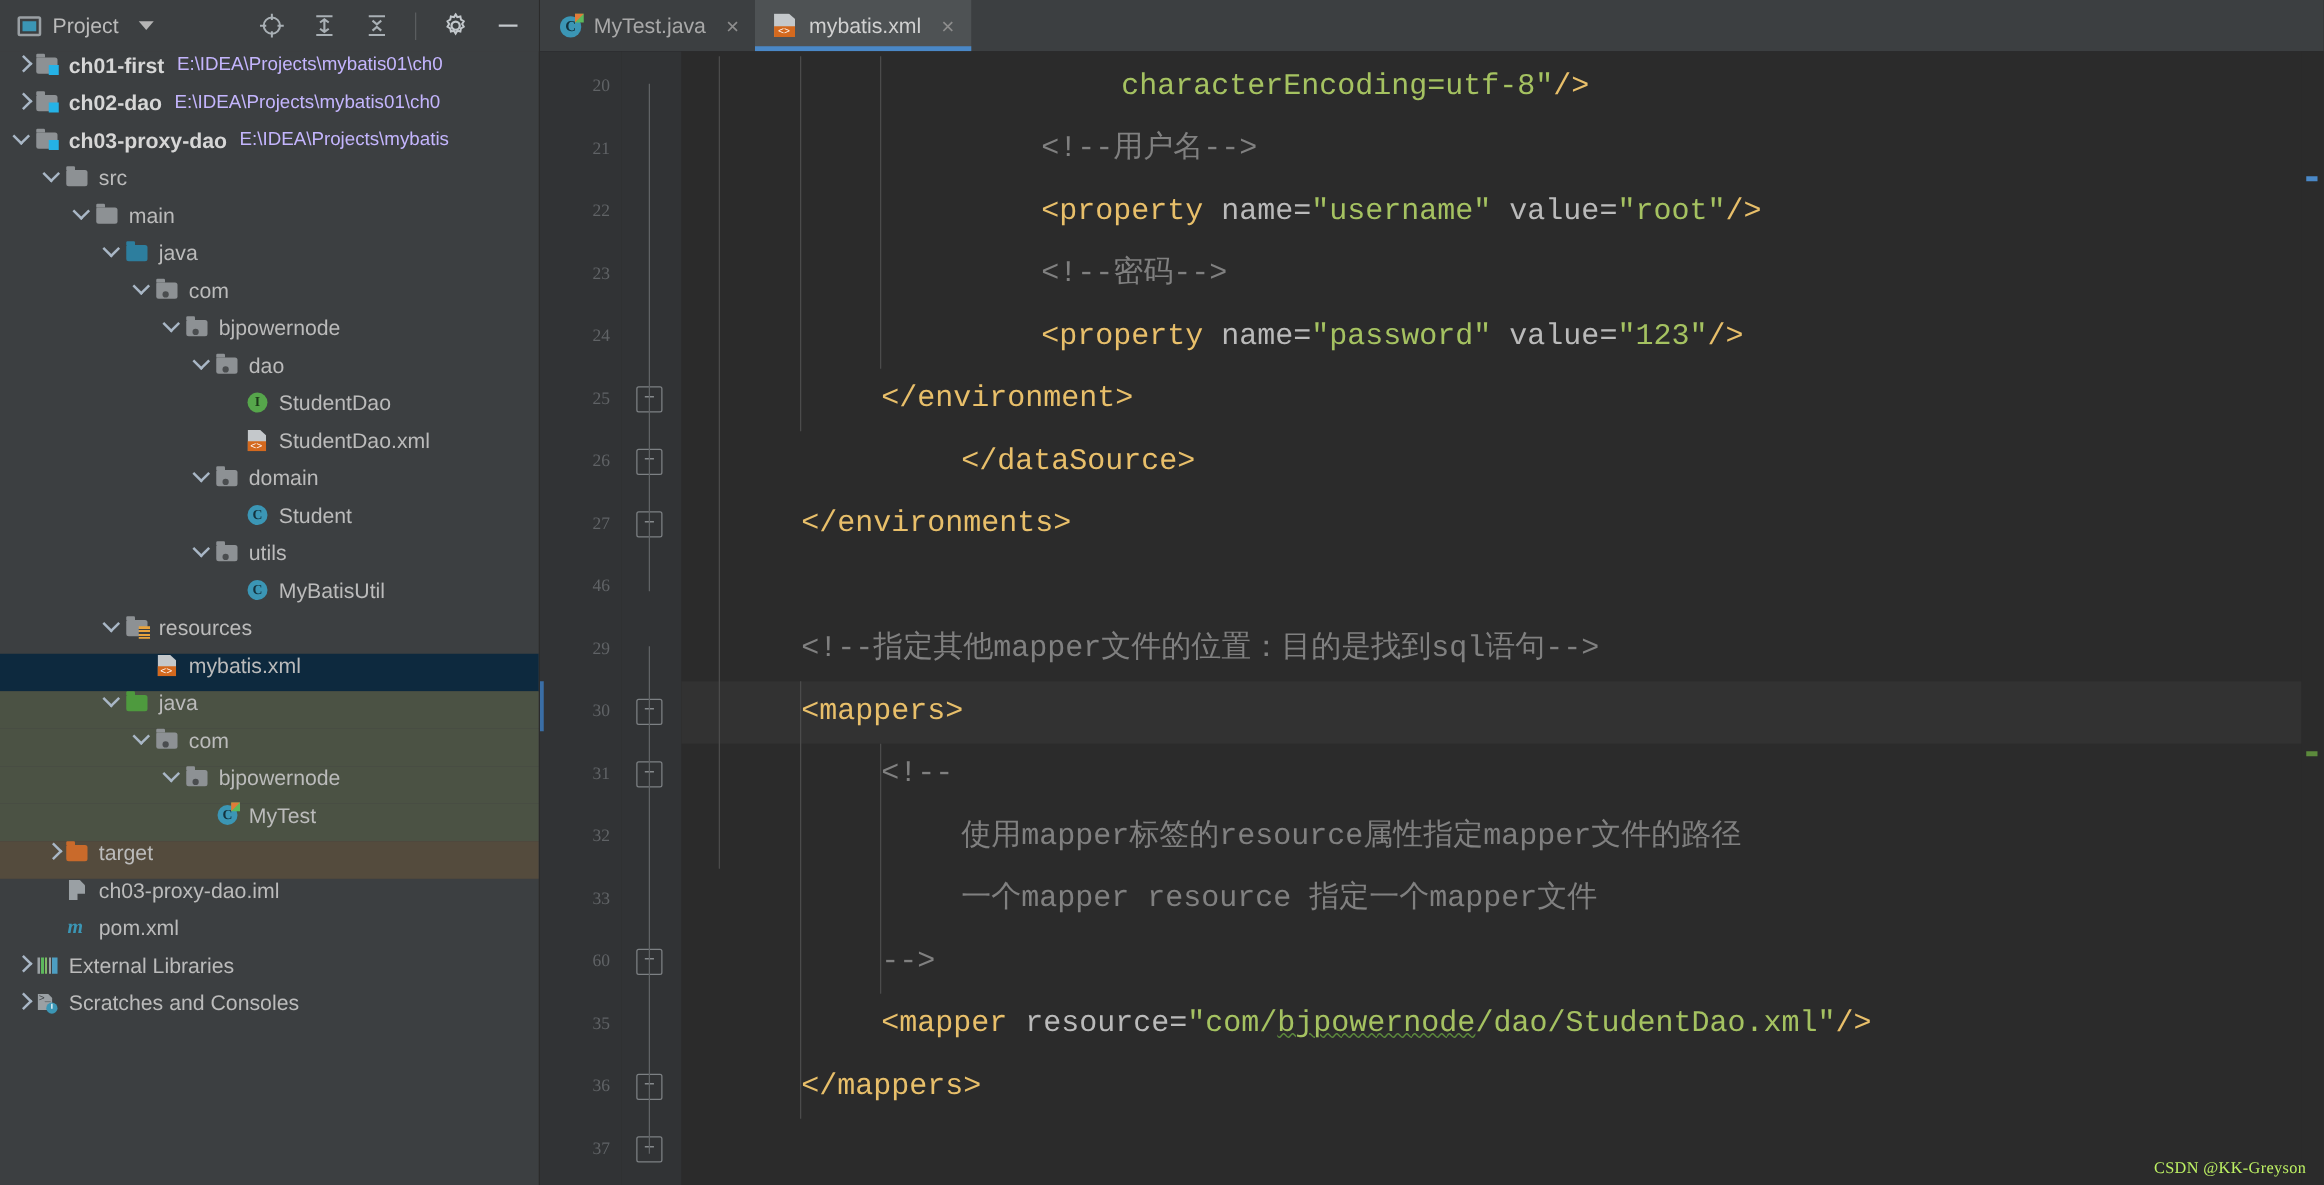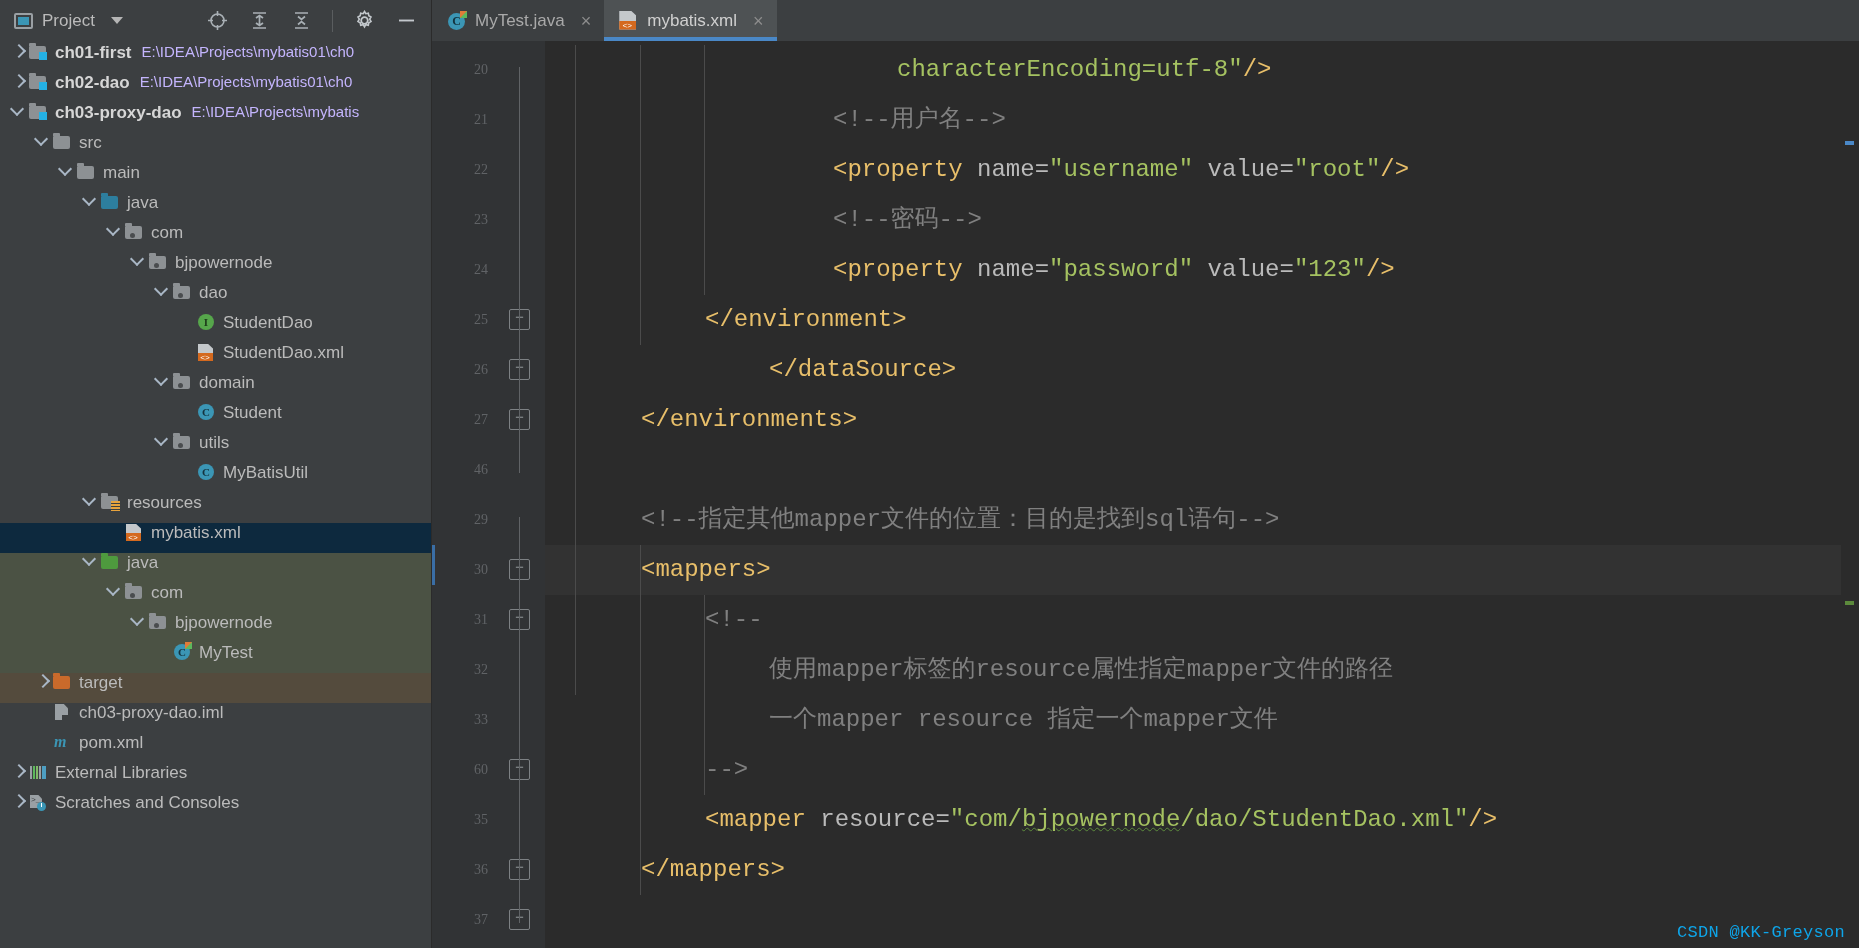--- a/index.html
+++ b/index.html
@@ -105,22 +105,22 @@
   .t-tag { color:#e8bf6a; }
   .t-attr{ color:#bababa; }
   .t-val { color:#a5c261; }
   .t-eq  { color:#bababa; }
   .t-cm  { color:#808080; }
   .sq { text-decoration: underline; text-decoration-style: wavy; text-decoration-color:#5c8a3c; text-decoration-thickness:1px;}
 
   .editor-right-rail{ position:absolute; right:0; top:0; bottom:0; width:18px; background:#2b2b2b;}
   .mark-stripe{ position:absolute; left:4px; width:9px; height:4px; }
 
-  .watermark{ position:absolute; right:14px; bottom:6px; color:#0ea5e9; font-size:17px;
-              font-family:Liberation Mono, monospace; letter-spacing:.3px;}
+  .watermark{ position:absolute; right:14px; bottom:6px; color:#bef264; font-size:13px;
+              font-family:Liberation Serif, serif; letter-spacing:.3px;}
   .cursor-line{ position:absolute; left:0; width:3px; background:#3a6ea5;}
 </style>
 </head>
 <body>
 
 <div id="app">
   <div id="body-row">
 
     <div id="sidebar">
       <div id="tool-header">

